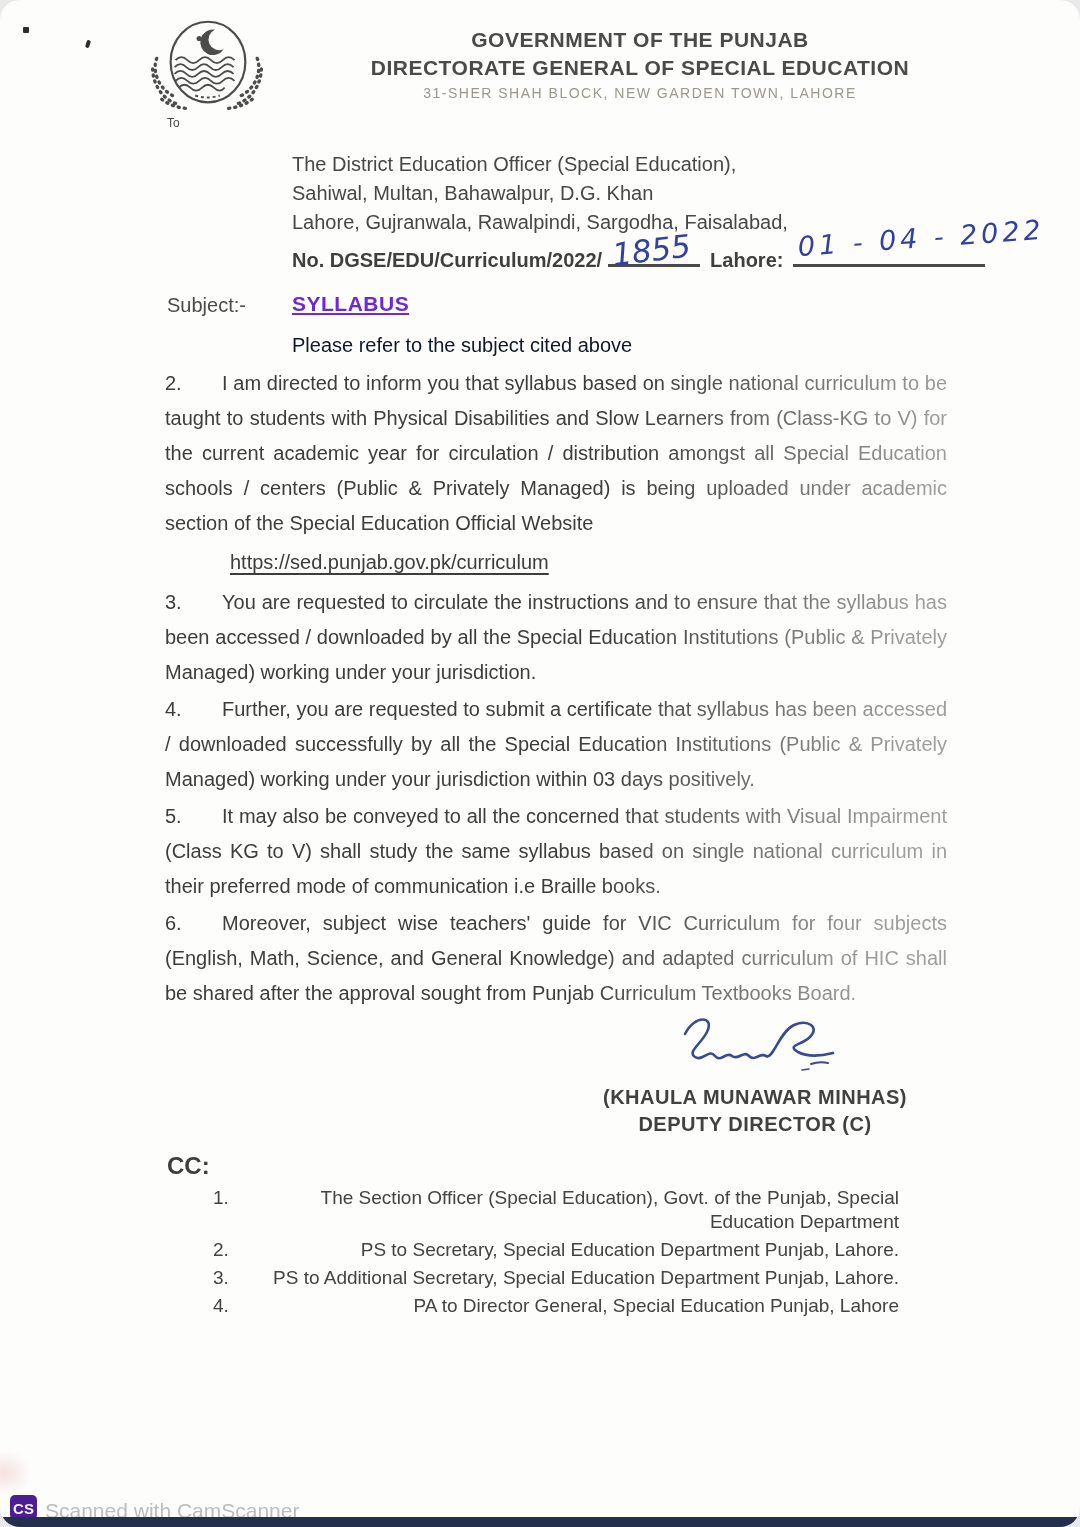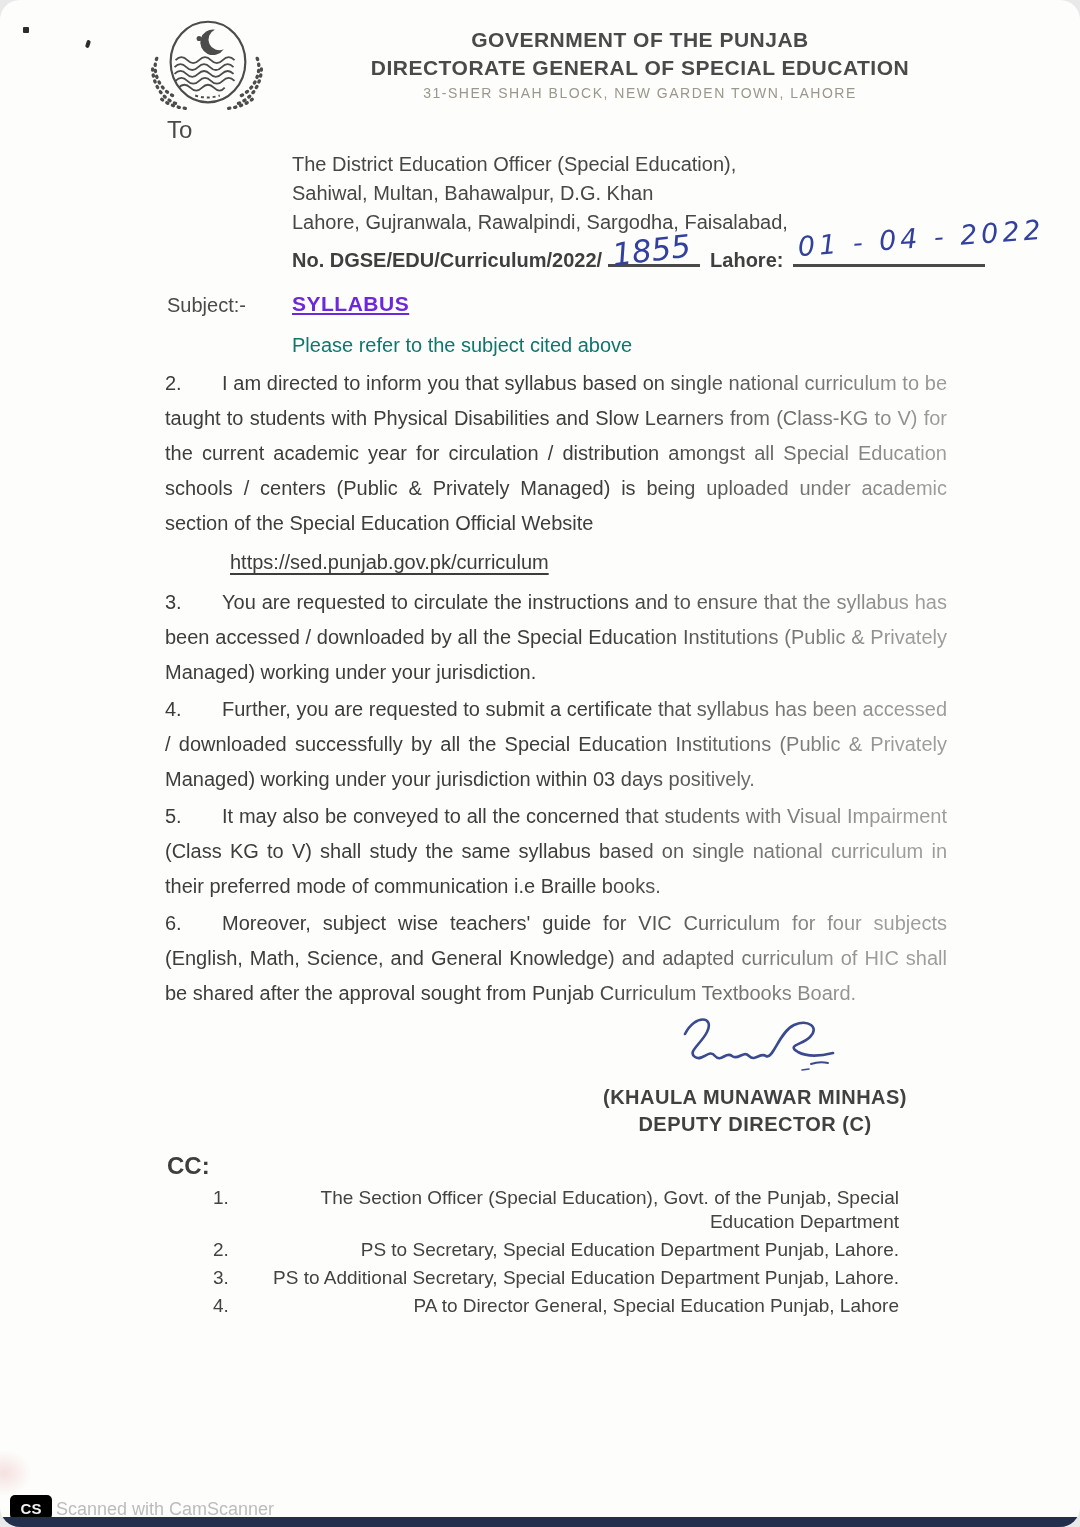--- a/index.html
+++ b/index.html
@@ -8,34 +8,34 @@
     background:#fdfdfb;overflow:hidden;
     font-family:"Liberation Sans",sans-serif;color:#3b3b3b;border-radius:20px;
   }
   
   .logo{position:absolute;left:148px;top:16px;width:118px;height:104px;}
   .hdr{position:absolute;left:330px;top:28px;width:620px;text-align:center;}
   .hdr-l1{font-size:21px;font-weight:bold;letter-spacing:.5px;color:#4a4a4a;}
   .hdr-l2{font-size:21px;font-weight:bold;letter-spacing:.5px;color:#4a4a4a;margin-top:4px;}
   .hdr-l3{font-size:14px;color:#9a978c;letter-spacing:1.5px;margin-top:5px;}
   
-  .to{position:absolute;left:167px;top:116px;font-size:24px;color:#4a4a4a;}
+  .to{position:absolute;left:167px;top:116px;font-size:12px;color:#4a4a4a;}
   .recips{position:absolute;left:292px;top:150px;font-size:20px;line-height:29px;color:#474747;}
   
   .refline{position:absolute;left:292px;top:240px;font-size:20px;font-weight:bold;color:#3f3f3f;white-space:nowrap;}
   .blank{display:inline-block;position:relative;border-bottom:3px solid #4a4a4a;height:24px;vertical-align:baseline;}
   .blank-no{width:92px;margin:0 10px 0 6px;}
   .blank-date{width:192px;margin-left:10px;}
   .hand{position:absolute;font-family:"DejaVu Sans",sans-serif;font-style:italic;font-weight:normal;color:#33419e;white-space:nowrap;}
   .hand-no{left:4px;bottom:-4px;font-size:31px;transform:rotate(-7deg);}
   .hand-date{left:6px;bottom:2px;font-size:27px;letter-spacing:4px;transform:rotate(-4deg);transform-origin:left bottom;}
   
   .subj-label{position:absolute;left:167px;top:294px;font-size:20px;color:#4a4a4a;}
   .subj-value{position:absolute;left:292px;top:292px;font-size:21px;font-weight:bold;text-decoration:underline;letter-spacing:.5px;color:#6d28d9;}
-  .opening{position:absolute;left:292px;top:334px;font-size:20px;color:#0f766e;}
+  .opening{position:absolute;left:292px;top:334px;font-size:20px;color:#0f172a;}
   
   .bodytext{position:absolute;left:165px;top:366px;width:782px;}
   .para{margin:0 0 2px 0;font-size:20px;line-height:35px;text-align:justify;color:#3d3d3d;}
   .pnum{display:inline-block;width:57px;}
   .urlline{margin:6px 0 8px 65px;font-size:20px;line-height:30px;}
   .urlline span{text-decoration:underline;text-underline-offset:4px;color:#3d3d3d;}
   
   .fade{position:absolute;left:165px;top:360px;width:790px;height:655px;pointer-events:none;
         background:linear-gradient(97deg,rgba(253,253,251,0) 55%,rgba(253,253,251,.5) 90%);}
   
@@ -43,24 +43,24 @@
   .sig-svg{display:block;margin:0 auto 2px 110px;}
   .sig-name{font-size:20px;font-weight:bold;color:#414141;letter-spacing:.5px;}
   .sig-title{font-size:20px;font-weight:bold;color:#414141;margin-top:4px;letter-spacing:.5px;}
   
   .ccblock{position:absolute;left:167px;top:1152px;width:780px;}
   .cc-label{font-size:24px;font-weight:bold;color:#3e3e3e;margin-bottom:6px;}
   .cc-row{display:flex;font-size:19px;line-height:24px;color:#434343;margin-bottom:4px;}
   .cc-num{width:46px;margin-left:46px;flex:none;}
   .cc-text{width:640px;text-align:right;}
   
-  .cs-badge{position:absolute;left:10px;top:1495px;width:42px;height:27px;border-radius:5px;
-            background:#000000;color:#f2f2f2;font-size:15px;font-weight:bold;
+  .cs-badge{position:absolute;left:10px;top:1495px;width:27px;height:27px;border-radius:5px;
+            background:#4c1d95;color:#f2f2f2;font-size:15px;font-weight:bold;
             display:flex;align-items:center;justify-content:center;box-shadow:inset 0 -3px 0 #8e8e8e;}
-  .cs-text{position:absolute;left:56px;top:1499px;font-size:18px;color:#bcbcbc;}
+  .cs-text{position:absolute;left:45px;top:1499px;font-size:21px;color:#bcbcbc;}
   .navybar{position:absolute;left:0;bottom:0;width:1080px;height:10px;background:#242f4e;}
   .dot1{position:absolute;left:23px;top:27px;width:6px;height:6px;background:#2c2c2c;border-radius:1px;}
   .dot2{position:absolute;left:86px;top:40px;width:4px;height:8px;background:#2c2c2c;border-radius:2px;transform:rotate(18deg);}
   .smudge{position:absolute;left:-8px;top:1450px;width:40px;height:46px;pointer-events:none;
           background:radial-gradient(ellipse at 30% 50%,rgba(235,190,190,.45),rgba(235,190,190,0) 70%);}
 </style>
 </head>
 <body>
 
 <div class="page">

